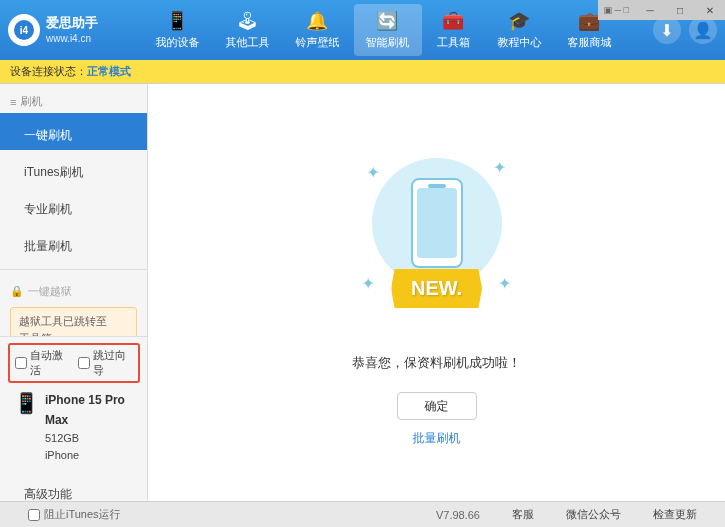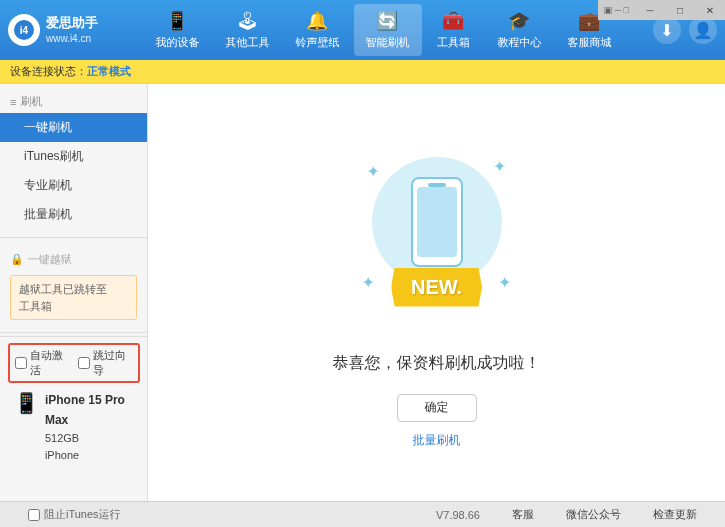--- a/index.html
+++ b/index.html
@@ -106,21 +106,21 @@
     }
     .sidebar-group-header {
       display: flex;
       align-items: center;
       padding: 6px 10px 4px;
       font-size: 11px;
       color: #888;
       gap: 4px;
     }
     .sidebar-item {
-      padding: 6px 16px 6px 24px;
+      padding: 14px 16px 6px 24px;
       font-size: 12px;
       color: #444;
       cursor: pointer;
       display: flex;
       align-items: center;
       gap: 4px;
     }
     .sidebar-item.active {
       background: #2b7fd4;
       color: white;
@@ -251,21 +251,21 @@
       clip-path: polygon(4% 0%, 96% 0%, 100% 50%, 96% 100%, 4% 100%, 0% 50%);
       margin-top: 23px;
     }
     .star { position: absolute; color: #7ec8e3; font-size: 16px; }
     .star1 { top: 25px; left: 30px; }
     .star2 { top: 20px; right: 30px; }
     .star3 { bottom: 45px; left: 25px; }
     .star4 { bottom: 45px; right: 25px; }
 
     .success-text {
-      font-size: 16px;
+      font-size: 13px;
       color: #333;
       margin-bottom: 20px;
     }
     .confirm-btn {
       width: 80px;
       height: 28px;
       background: white;
       border: 1px solid #ccc;
       border-radius: 4px;
       cursor: pointer;

